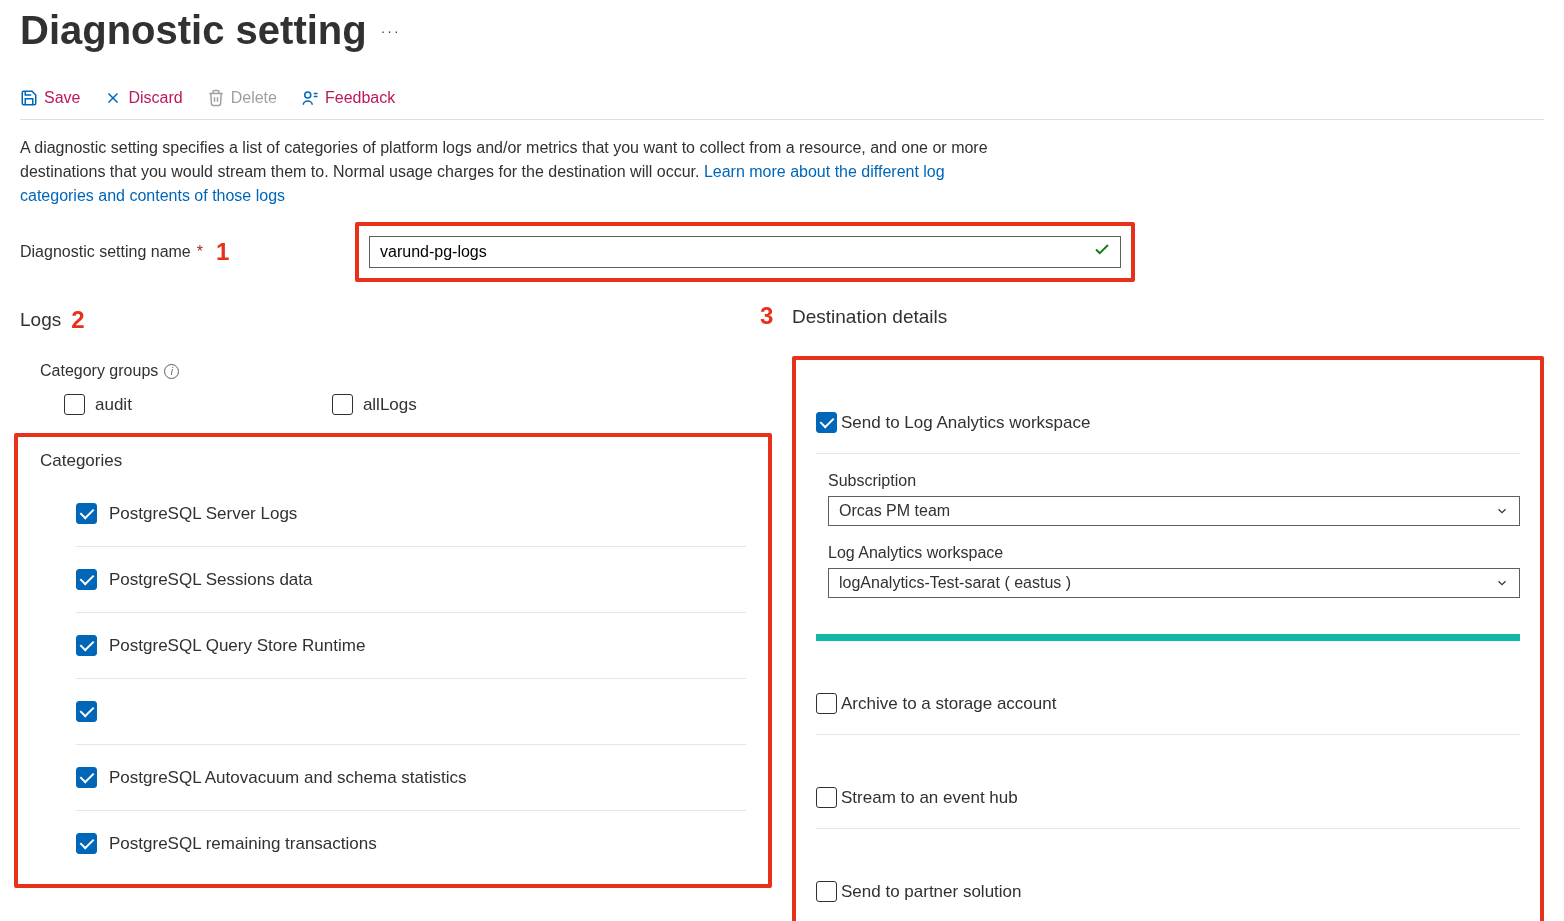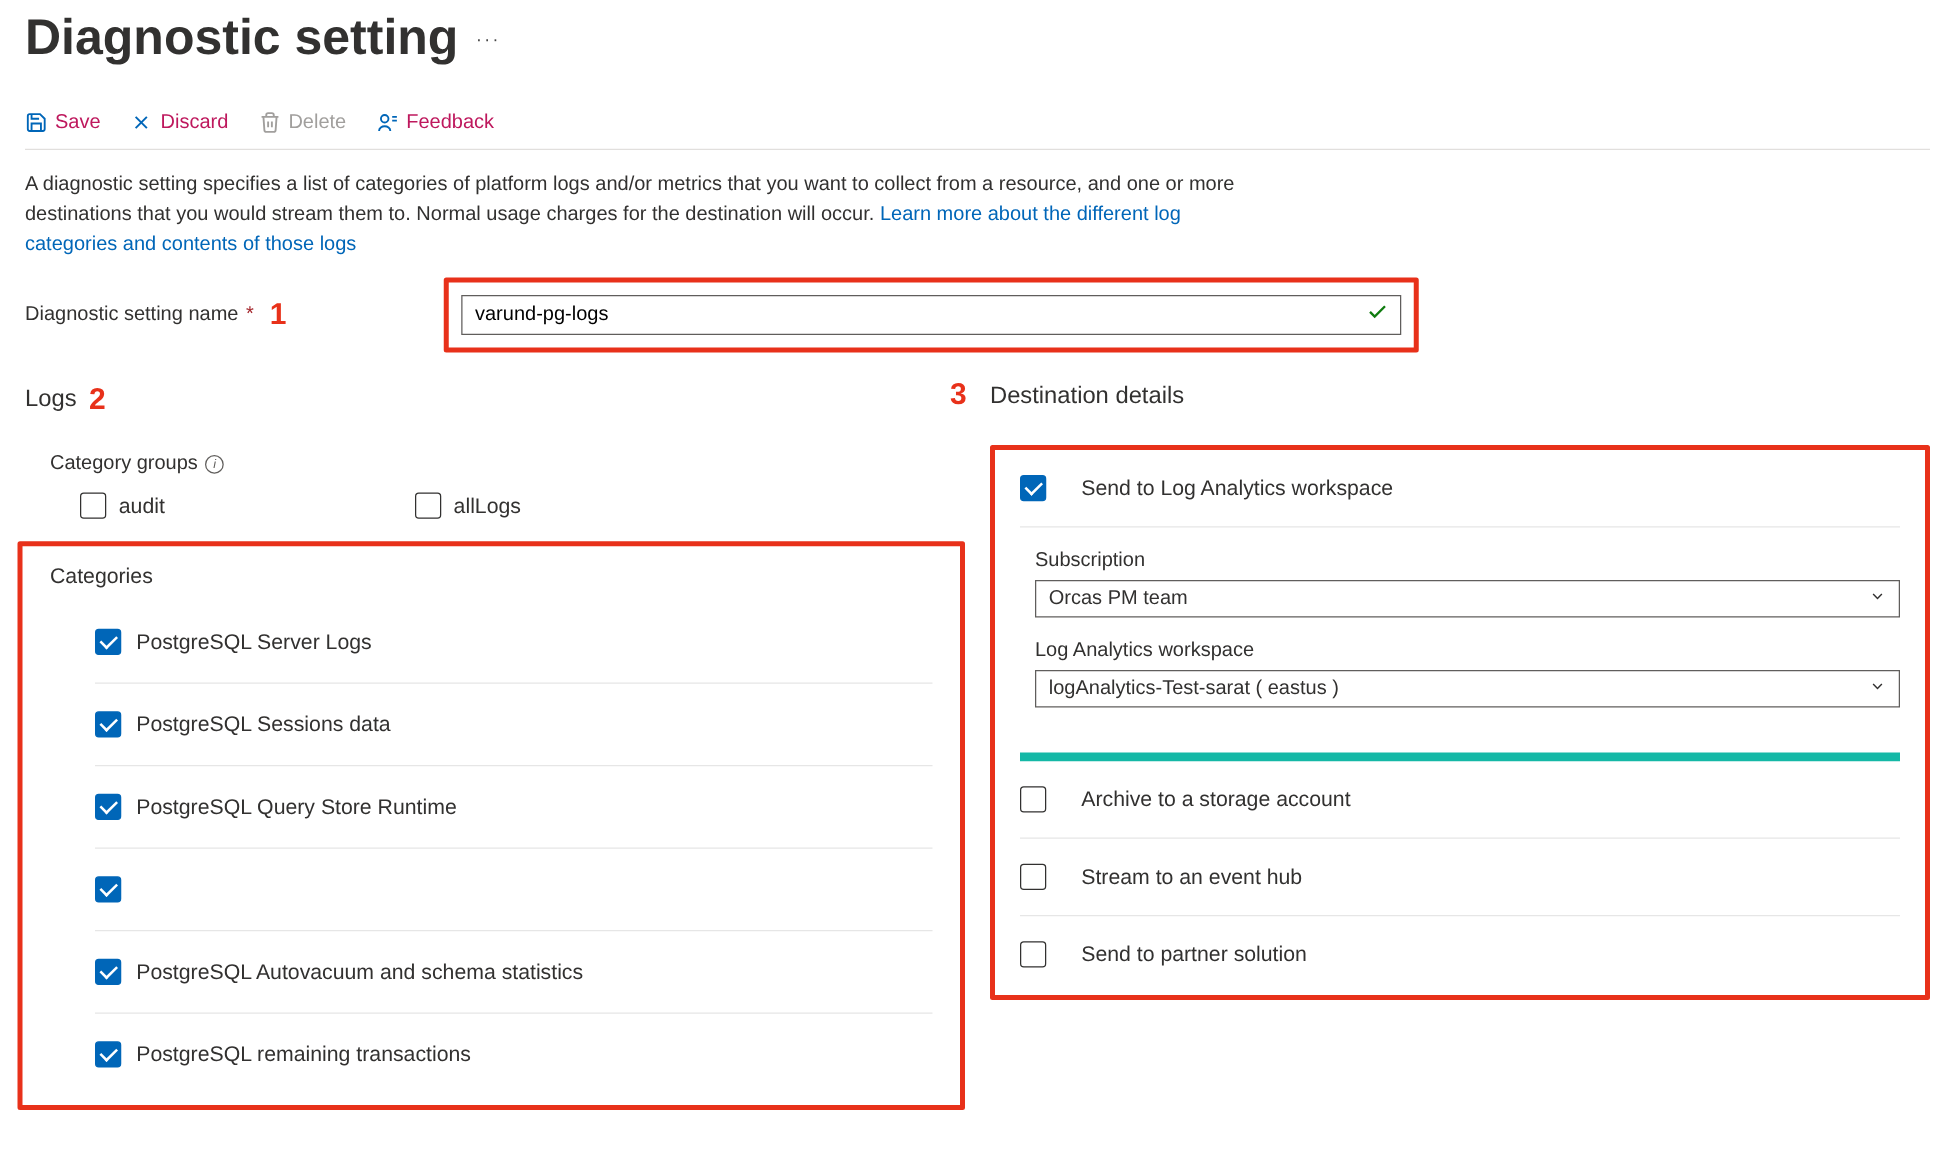--- a/index.html
+++ b/index.html
@@ -164,34 +164,35 @@
     .cat-item:last-child { border-bottom: none; padding-bottom: 0;}
     .cat-item:first-child {padding-top: 16px;}
 
     .destbox {
       border: 4px solid #e8311a;
       border-radius: 2px;
       padding: 16px 20px 16px 20px;
       margin-top: 4px;
     }
     .dest-item {
-      display: flex; align-items: center; gap: 28px;
+      display: flex; align-items: center; gap: 4px;
       font-size: 17px;
       padding: 20px 0;
       border-bottom: 1px solid #e6e6e6;
+      margin-top: 32px;
     }
     .dest-item:first-child{padding-top: 4px;}
     .dest-item.last { border-bottom: none; padding-bottom: 6px;}
     .dest-sub {
       padding: 18px 0 20px 12px;
       border-bottom: 7px solid #14b8a6;
     }
     .ds-label { font-size: 16px; margin-left: 0; margin-bottom: 6px; }
     .ds-select {
-      display: flex; justify-content: space-between;
+      display: flex; align-items: center; justify-content: space-between;
       border: 1px solid #605e5c;
       padding: 5px 10px;
       font-size: 16px;
       cursor: pointer;
       background: #fff;
       width: 100%;
       margin-bottom: 18px;
     }
     .ds-select:last-child{margin-bottom: 16px;}
     .chev { width: 14px; height: 14px; }

